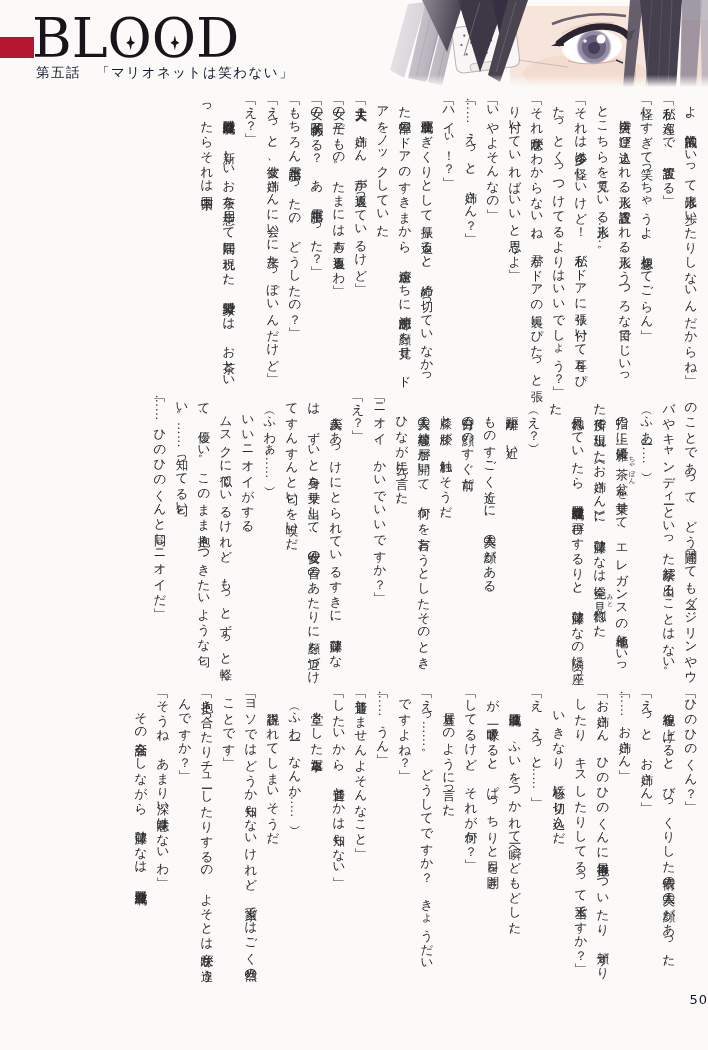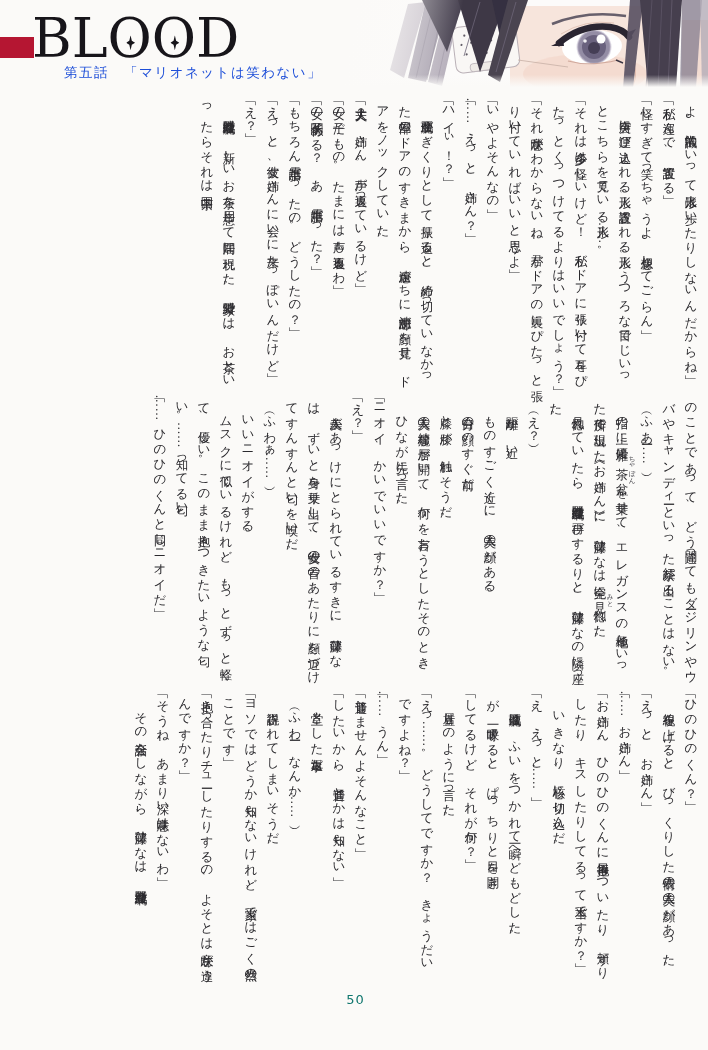--- a/index.html
+++ b/index.html
@@ -13,21 +13,21 @@
   .red-bar{position:absolute;left:0;top:37px;width:34px;height:21px;background:#b51632;}
   .logo{position:absolute;left:32px;top:12px;display:flex;color:#17151a;
         font-family:"DejaVu Serif","Liberation Serif",serif;font-size:54px;line-height:1;}
   .logo .lg{position:relative;display:inline-block;letter-spacing:0;}
   .logo .lg .ch{font-style:normal;}
   .logo .lg .diamond{
     position:absolute;left:52%;top:57%;width:9px;height:15px;background:#17151a;
     transform:translate(-50%,-50%);
     clip-path:polygon(50% 0%,64% 36%,100% 50%,64% 64%,50% 100%,36% 64%,0% 50%,36% 36%);
   }
-  .chapter{position:absolute;left:36px;top:64px;font-size:13.5px;color:#1d4ed8;letter-spacing:1.5px;white-space:nowrap;margin-left:28px;}
+  .chapter{position:absolute;left:36px;top:64px;font-size:13.5px;color:#0f172a;letter-spacing:1.5px;white-space:nowrap;}
 
   
   .illo{position:absolute;left:330px;top:0;width:378px;height:88px;}
   .illo svg{display:block;}
   .illo .fade-l{position:absolute;inset:0;background:linear-gradient(100deg,#fbfaf8 7%,rgba(251,250,248,0) 34%);}
   .illo .fade-b{position:absolute;inset:0;background:linear-gradient(to top,#fbfaf8 1%,rgba(251,250,248,0) 15%);}
 
   
   .band{
     position:absolute;right:6px;width:640px;
@@ -35,22 +35,22 @@
     font-size:12.5px;line-height:22px;letter-spacing:0.6px;
     color:#2b2a2e;text-align:start;
   }
   #band-a{top:97px;height:288px;}
   #band-b{top:394px;height:288px;}
   #band-c{top:690px;height:288px;}
   .band p{margin:0;padding:0;}
   ruby rt{font-size:6.5px;letter-spacing:0;color:#3a3940;}
 
   
-  .page-number{position:absolute;left:3px;right:0;top:992px;text-align:center;
-    font-size:13px;color:#0f766e;letter-spacing:1px;
+  .page-number{position:absolute;left:3px;right:0;top:992px;text-align:right;
+    font-size:13px;color:#0f172a;letter-spacing:1px;
     font-family:"DejaVu Sans","Liberation Sans",sans-serif;}
 </style>
 </head>
 <body>
 
 <div class="page">
 
   <div class="red-bar"></div>
 
   <div class="logo">

